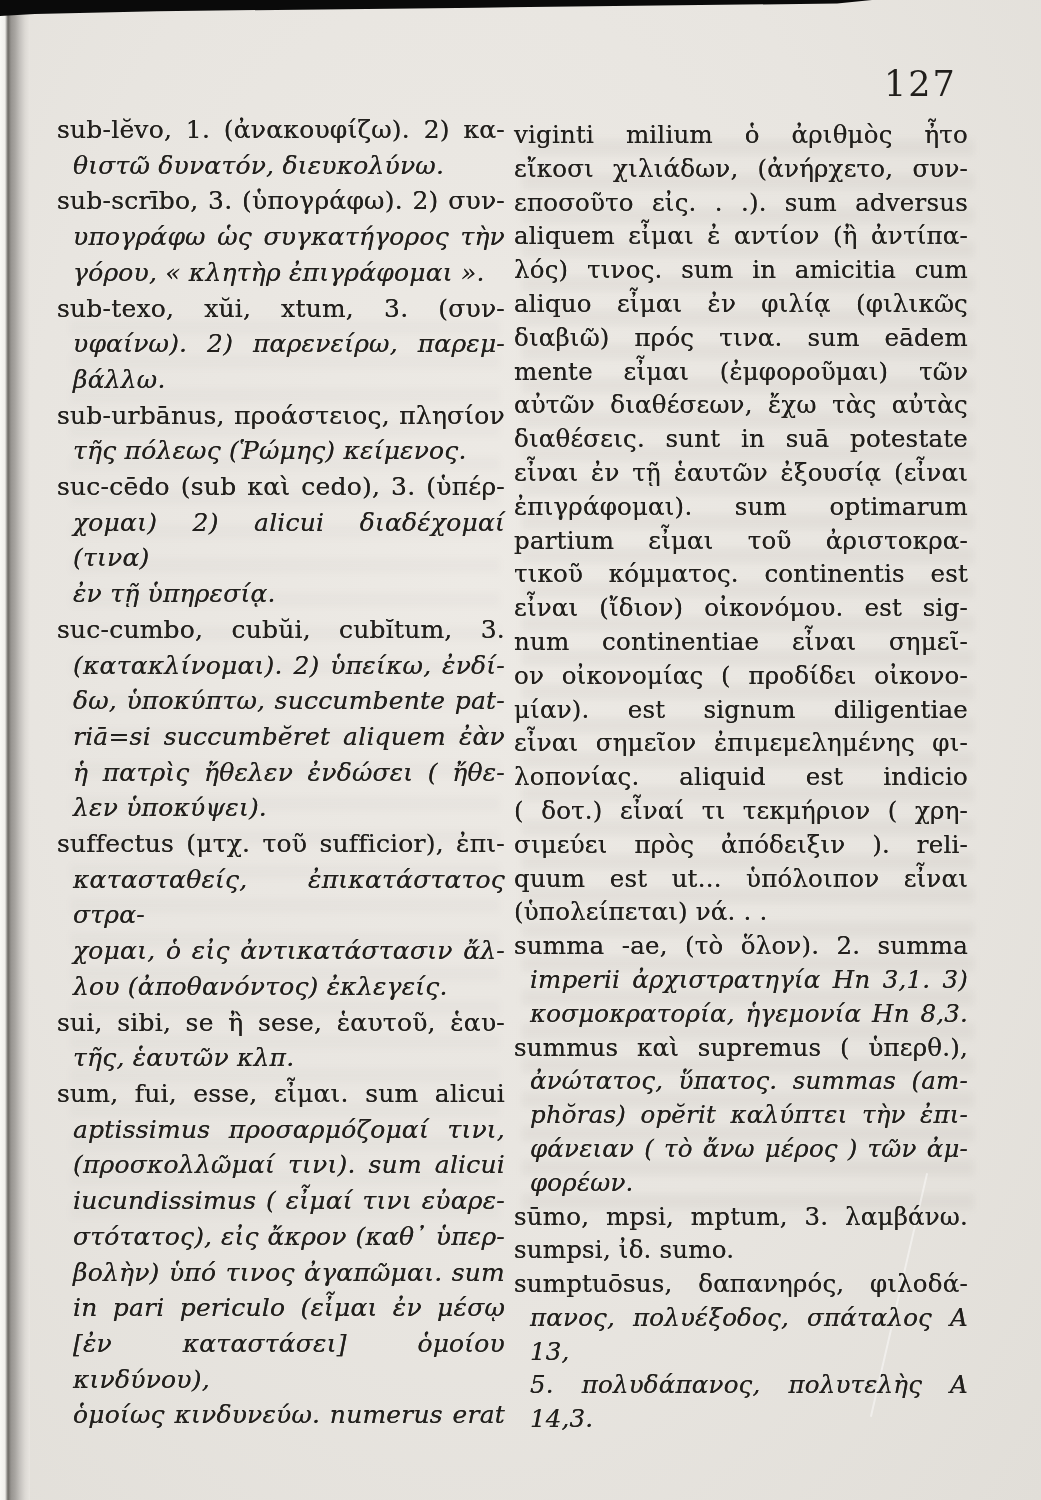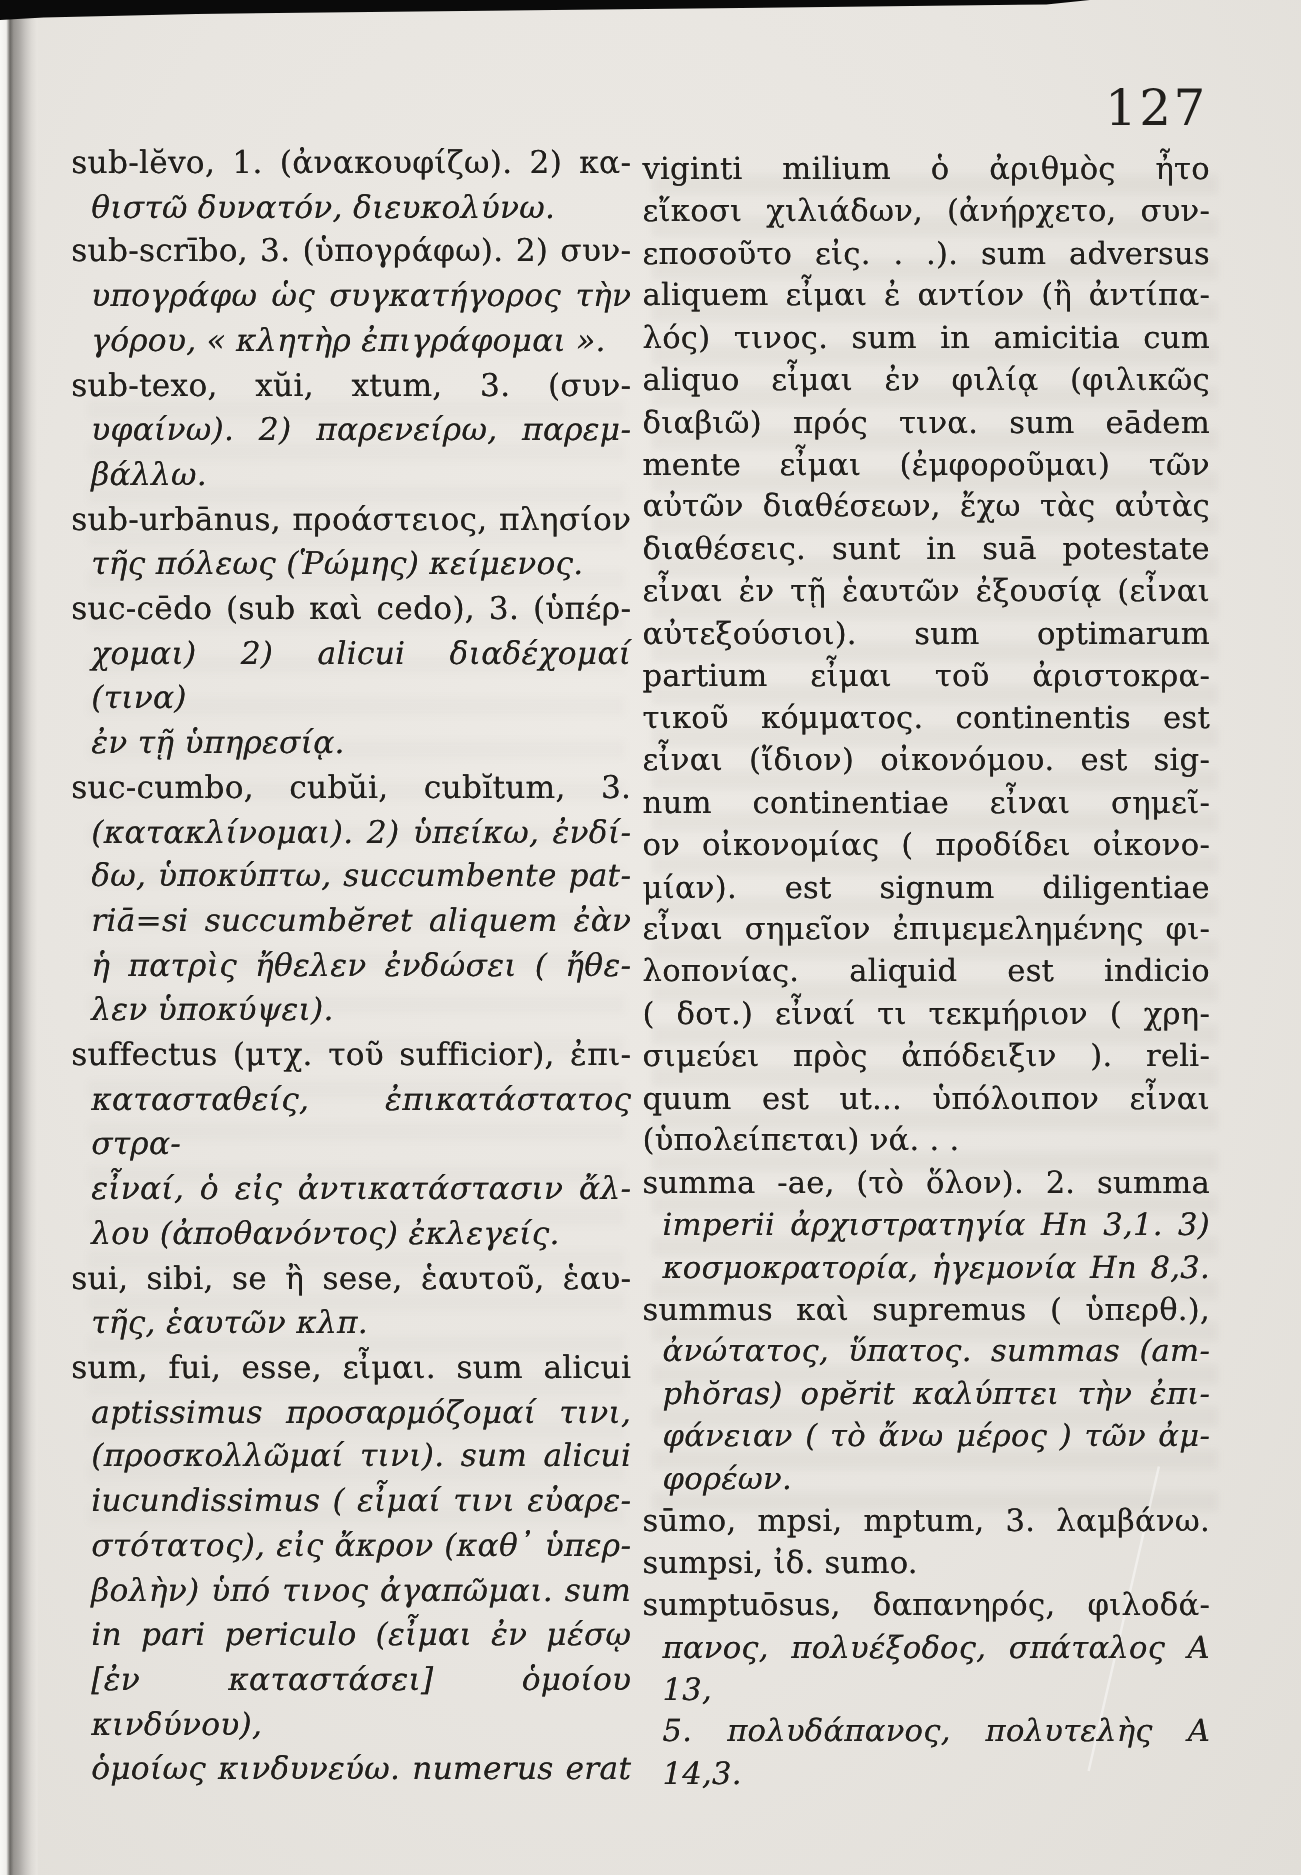--- a/index.html
+++ b/index.html
@@ -33,21 +33,21 @@
     pointer-events:none;
   }
   #bleed-right{left:522px;top:140px;width:452px;height:1080px;}
   #bleed-left{left:70px;top:320px;width:430px;height:900px;opacity:.55;}
   #scratch{
     position:absolute;left:898px;top:1170px;width:2px;height:250px;
     background:rgba(255,255,255,0.45);transform:rotate(13deg);
   }
   #page-number{
     position:absolute;left:884px;top:64px;
-    font-size:40px;letter-spacing:2px;text-align:center;
+    font-size:35px;letter-spacing:2px;text-align:center;
   }
   .col{position:absolute;}
   #col-left{left:57px;top:112px;width:448px;font-size:25px;line-height:35.7px;}
   #col-right{left:514px;top:118px;width:454px;font-size:24.5px;line-height:33.8px;}
   .entry{margin:0;}
   .line{
     text-align:justify;
     text-align-last:justify;
     text-justify:inter-word;
     letter-spacing:0.2px;
@@ -97,21 +97,21 @@
         <div class="line">suc-cumbo, cubŭi, cubĭtum, 3.</div>
         <div class="line cont">(κατακλίνομαι). 2) ὑπείκω, ἐνδί-</div>
         <div class="line cont">δω, ὑποκύπτω, succumbente pat-</div>
         <div class="line cont">riā=si succumbĕret aliquem ἐὰν</div>
         <div class="line cont">ἡ πατρὶς ἤθελεν ἐνδώσει ( ἤθε-</div>
         <div class="line cont end">λεν ὑποκύψει).</div>
       </div>
       <div class="entry hang">
         <div class="line">suffectus (μτχ. τοῦ sufficior), ἐπι-</div>
         <div class="line cont">κατασταθείς, ἐπικατάστατος στρα-</div>
-        <div class="line cont">εἶναί, ὁ εἰς ἀντικατάστασιν ἄλ-</div>
+        <div class="line cont">χομαι, ὁ εἰς ἀντικατάστασιν ἄλ-</div>
         <div class="line cont end">λου (ἀποθανόντος) ἐκλεγείς.</div>
       </div>
       <div class="entry hang">
         <div class="line">sui, sibi, se ἢ sese, ἑαυτοῦ, ἑαυ-</div>
         <div class="line cont end">τῆς, ἑαυτῶν κλπ.</div>
       </div>
       <div class="entry hang">
         <div class="line">sum, fui, esse, εἶμαι. sum alicui</div>
         <div class="line cont">aptissimus προσαρμόζομαί τινι,</div>
         <div class="line cont">(προσκολλῶμαί τινι). sum alicui</div>
@@ -129,21 +129,21 @@
         <div class="line cont">εἴκοσι χιλιάδων, (ἀνήρχετο, συν-</div>
         <div class="line cont">εποσοῦτο εἰς. . .). sum adversus</div>
         <div class="line cont">aliquem εἶμαι ἐ αντίον (ἢ ἀντίπα-</div>
         <div class="line cont">λός) τινος. sum in amicitia cum</div>
         <div class="line cont">aliquo εἶμαι ἐν φιλίᾳ (φιλικῶς</div>
         <div class="line cont">διαβιῶ) πρός τινα. sum eādem</div>
         <div class="line cont">mente εἶμαι (ἐμφοροῦμαι) τῶν</div>
         <div class="line cont">αὐτῶν διαθέσεων, ἔχω τὰς αὐτὰς</div>
         <div class="line cont">διαθέσεις. sunt in suā potestate</div>
         <div class="line cont">εἶναι ἐν τῇ ἑαυτῶν ἐξουσίᾳ (εἶναι</div>
-        <div class="line cont">αὐτεξούσιοι). sum optimarum</div>
+        <div class="line cont">ἐπιγράφομαι). sum optimarum</div>
         <div class="line cont">partium εἶμαι τοῦ ἀριστοκρα-</div>
         <div class="line cont">τικοῦ κόμματος. continentis est</div>
         <div class="line cont">εἶναι (ἴδιον) οἰκονόμου. est sig-</div>
         <div class="line cont">num continentiae εἶναι σημεῖ-</div>
         <div class="line cont">ον οἰκονομίας ( προδίδει οἰκονο-</div>
         <div class="line cont">μίαν). est signum diligentiae</div>
         <div class="line cont">εἶναι σημεῖον ἐπιμεμελημένης φι-</div>
         <div class="line cont">λοπονίας. aliquid est indicio</div>
         <div class="line cont">( δοτ.) εἶναί τι τεκμήριον ( χρη-</div>
         <div class="line cont">σιμεύει πρὸς ἀπόδειξιν ). reli-</div>

